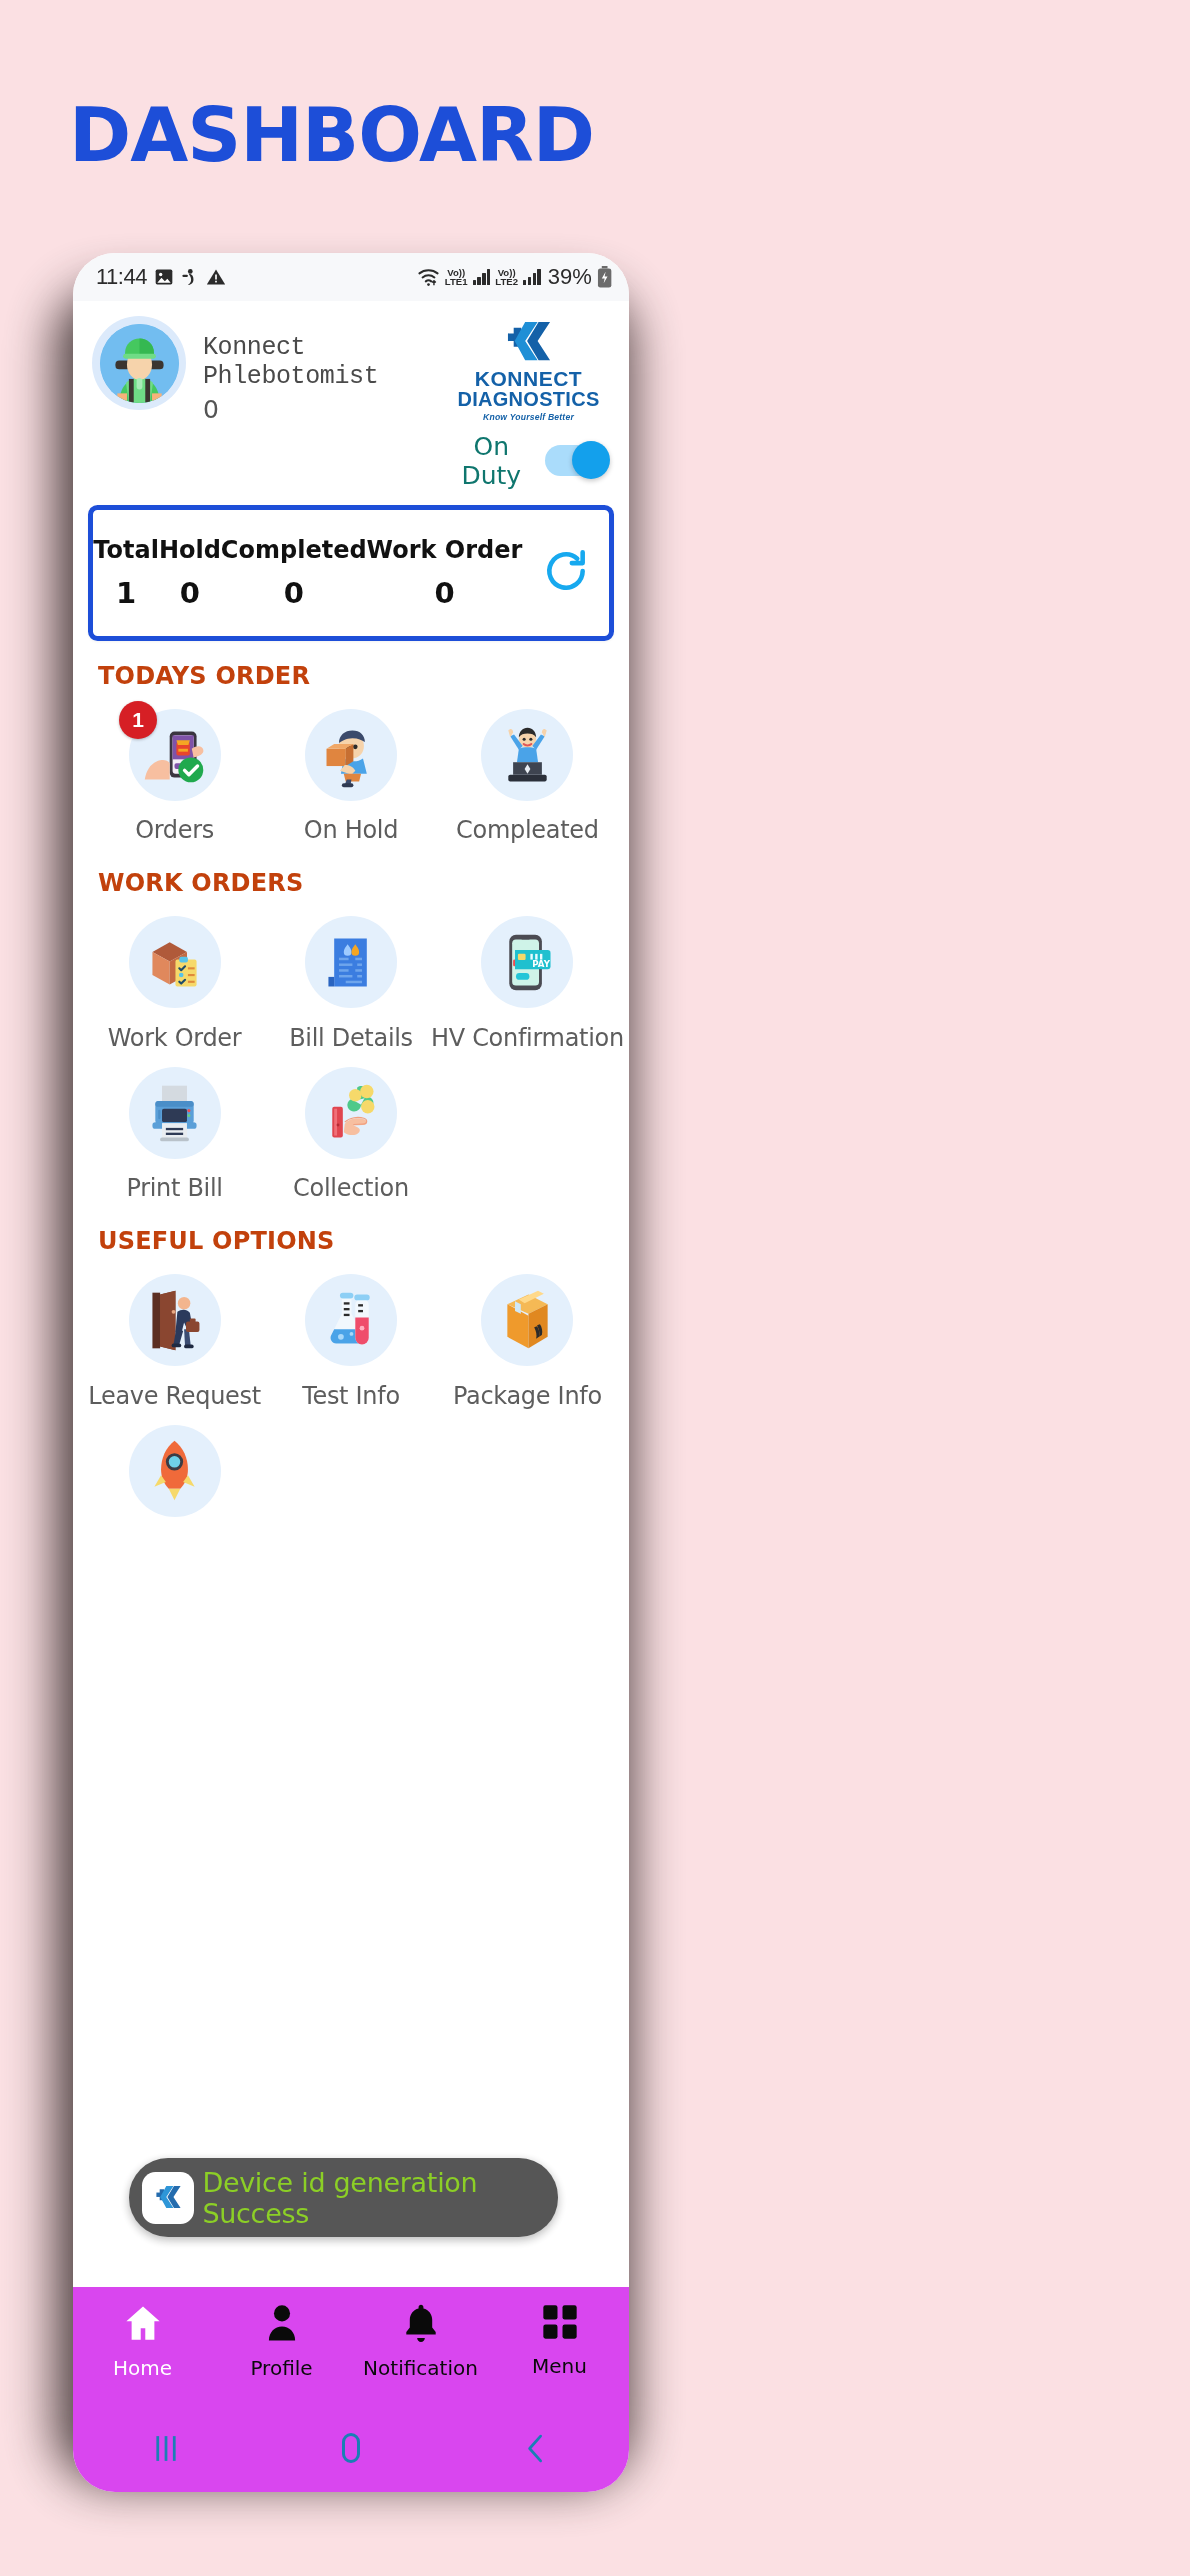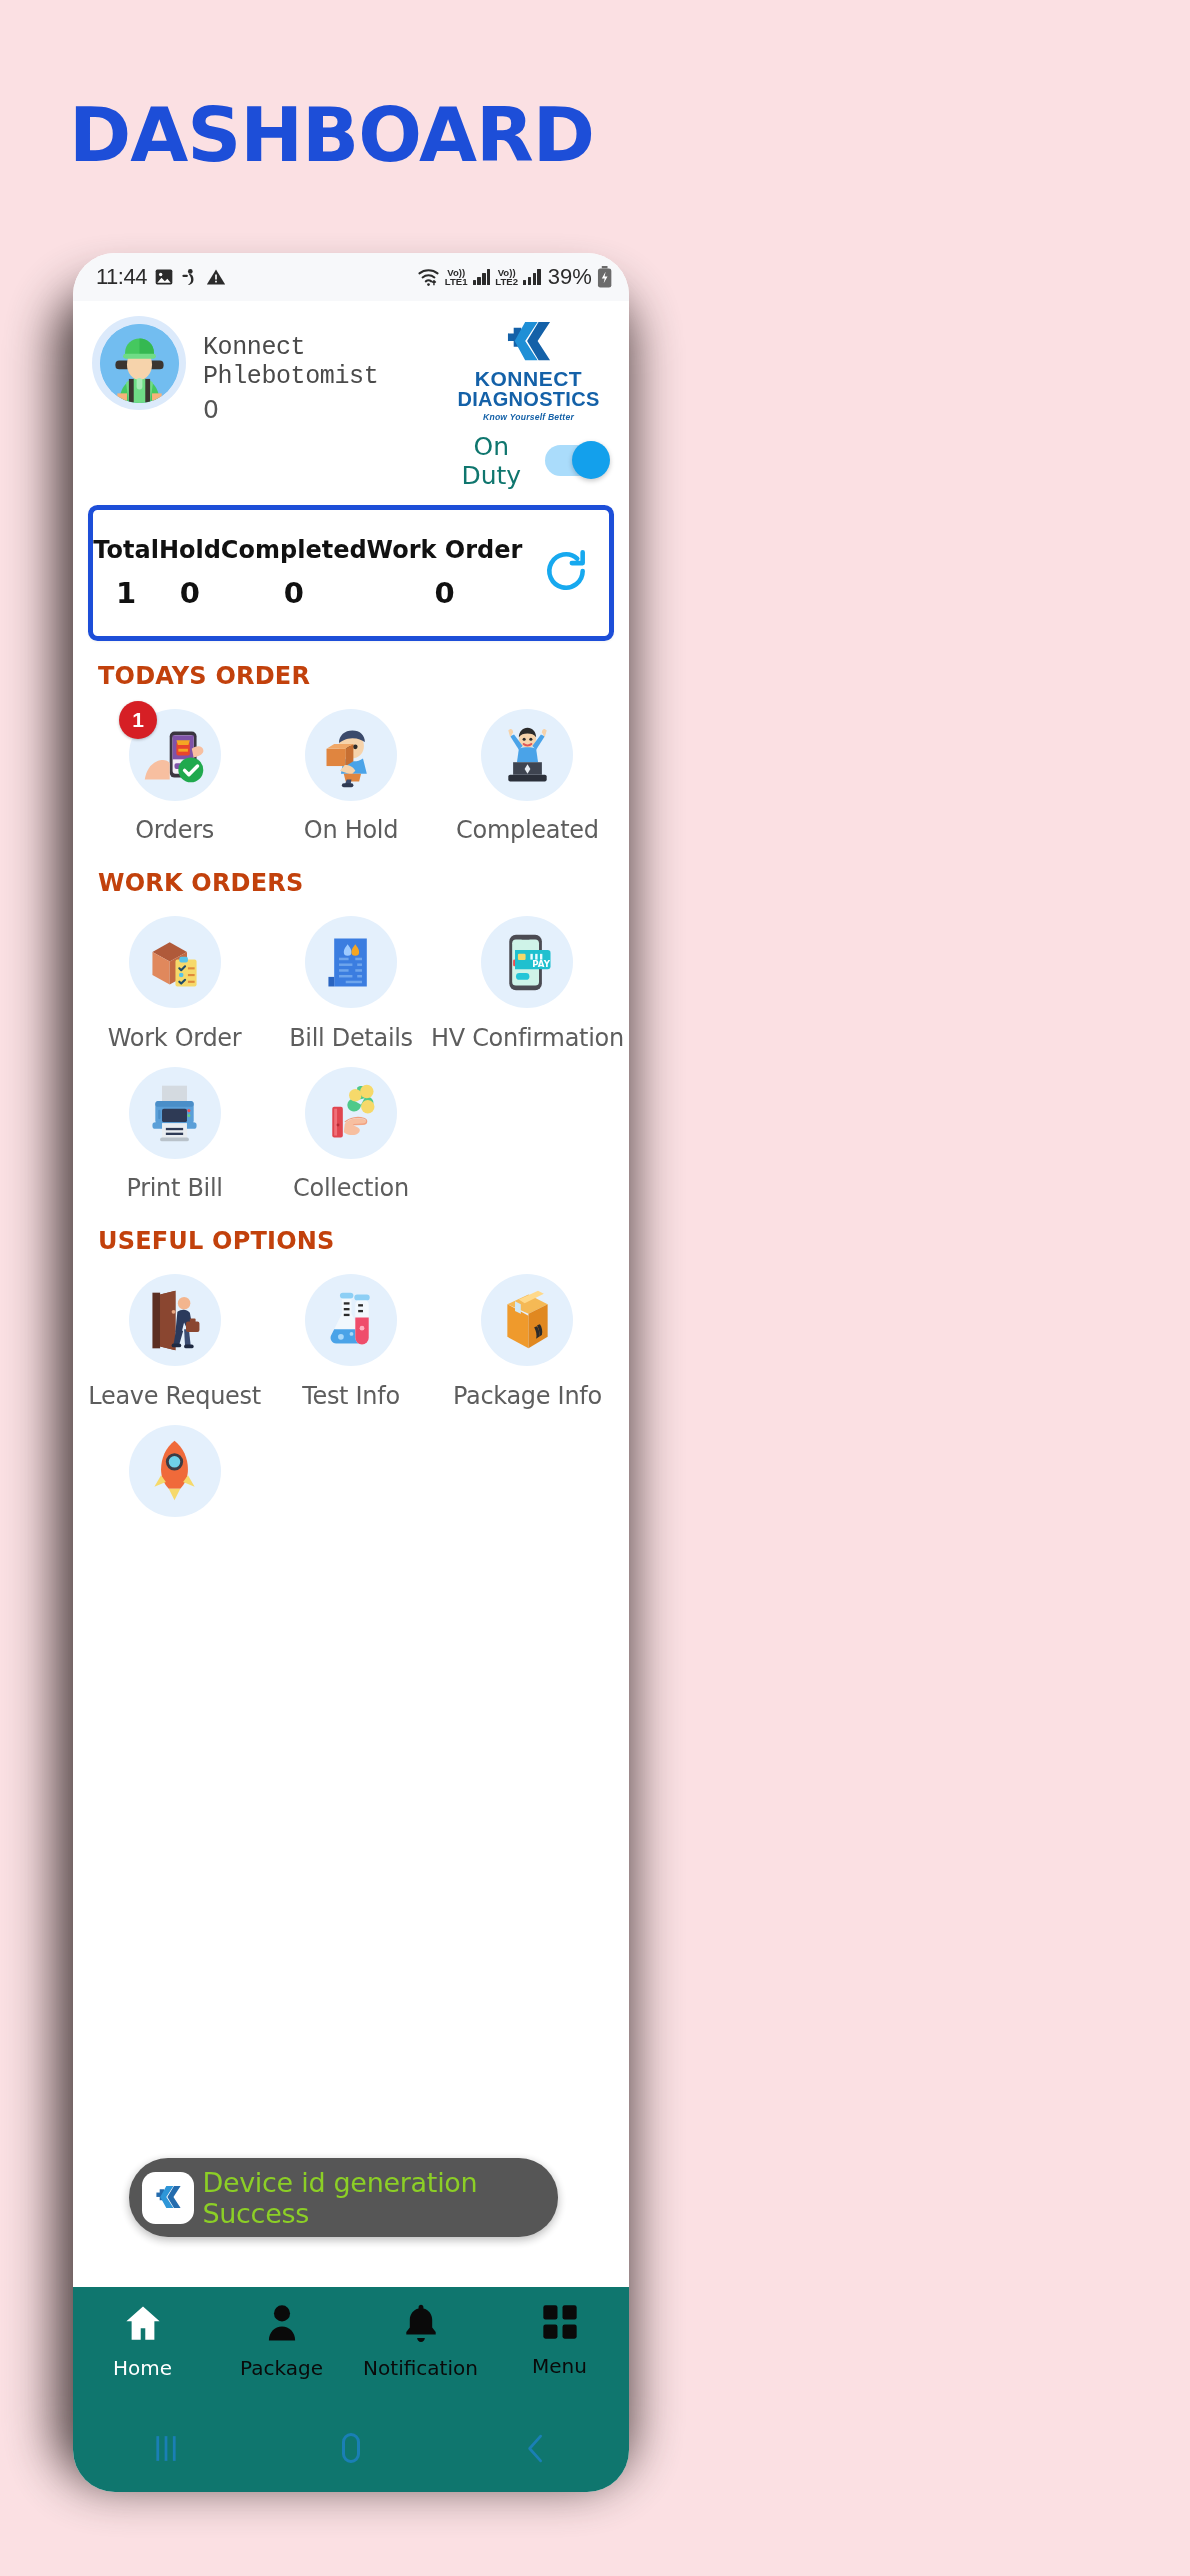--- a/index.html
+++ b/index.html
@@ -162,21 +162,21 @@
     flex: 0 0 auto;
   }
   .toast-text {
     margin-left: 8px; color: #84cc16; font-size: 27px;
     font-family: "DejaVu Sans", sans-serif; letter-spacing: -0.3px;
   }
 
   
   .bottomnav {
     position: absolute; left: 0; right: 0; bottom: 0;
-    height: 205px; background: #0f766e;
+    height: 205px; background: #d946ef;
   }
   .nav-items { display: flex; height: 117px; padding-top: 15.3px; }
   .nav-item { flex: 1 1 0; display: flex; flex-direction: column; align-items: center; }
   .nav-label { font-size: 20px; margin-top: 7.7px; font-family:"DejaVu Sans", sans-serif; }
   .nav-item.active .nav-label { color: #ffffff; }
   .nav-item .nav-label { color: #0a0a0a; }
   .androidbar { display: flex; height: 88px; align-items: center; }
   .ab { flex: 1 1 0; display: flex; align-items: center; justify-content: center; }
 </style>
 </head>
@@ -589,21 +589,21 @@
         </span>
         <span class="nav-label">Home</span>
       </div>
       <div class="nav-item">
         <span>
           <svg width="42" height="42" viewBox="0 0 24 24">
               <circle cx="12" cy="6.5" r="4.6" fill="#0a0a0a"></circle>
               <path d="M4.5 22c0-4.8 3.4-8 7.5-8s7.5 3.2 7.5 8z" fill="#0a0a0a"></path>
             </svg>
         </span>
-        <span class="nav-label">Package</span>
+        <span class="nav-label">Profile</span>
       </div>
       <div class="nav-item">
         <span>
           <svg width="42" height="42" viewBox="0 0 24 24">
               <path d="M12 1.6c.8 0 1.4.7 1.4 1.5v.6c3 .7 5 3.3 5 6.5v4.3l2 2.7v1.3H3.6v-1.3l2-2.7V10.2c0-3.2 2-5.8 5-6.5v-.6c0-.8.6-1.5 1.4-1.5z" fill="#0a0a0a"></path>
               <path d="M9.8 20.6h4.4c0 1.3-1 2.3-2.2 2.3s-2.2-1-2.2-2.3z" fill="#0a0a0a"></path>
             </svg>
         </span>
         <span class="nav-label">Notification</span>
       </div>

